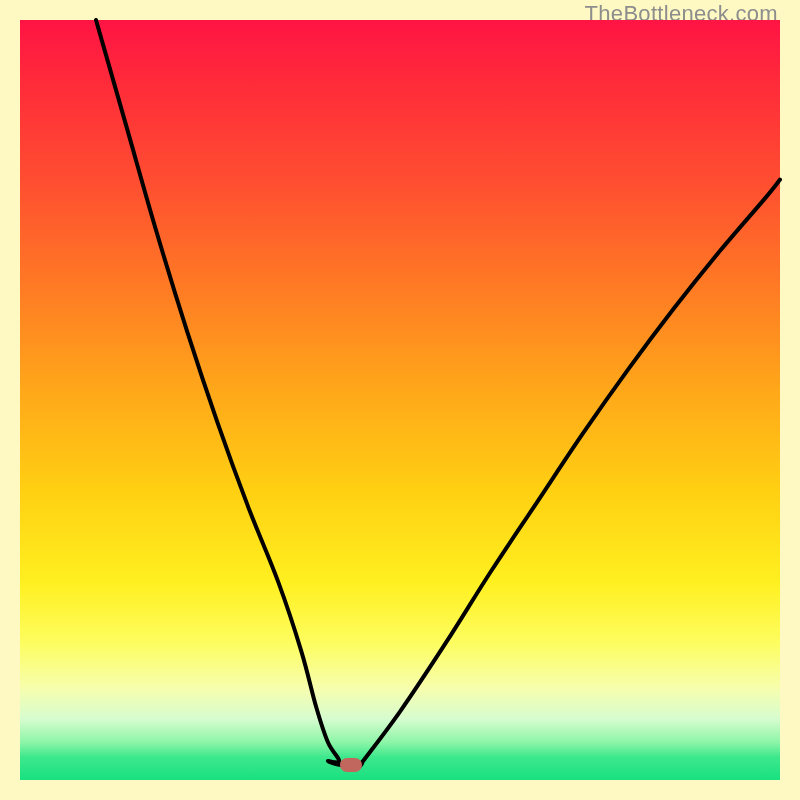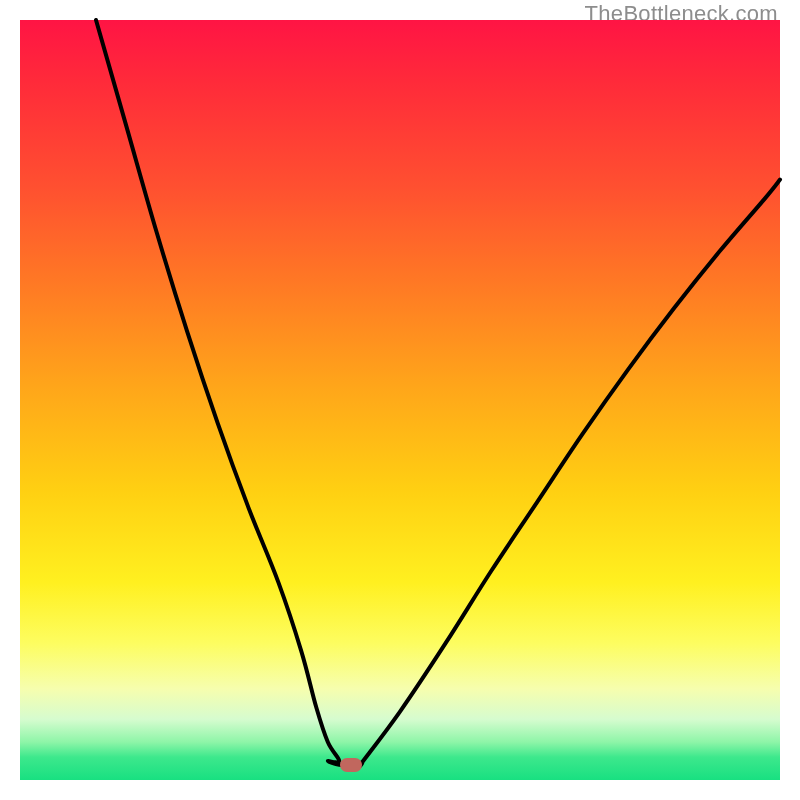--- a/index.html
+++ b/index.html
@@ -10,21 +10,21 @@
     background: #000;
     overflow: hidden;
     font-family: Arial, Helvetica, sans-serif;
   }
   .frame {
     position: absolute;
     left: 0;
     top: 0;
     width: 800px;
     height: 800px;
-    background: #ffffff;
+    background: #fef9c3;
   }
   .plot {
     position: absolute;
     left: 20px;
     top: 20px;
     width: 760px;
     height: 760px;
     
     background: linear-gradient(to bottom,
       #ff1444 0%,

